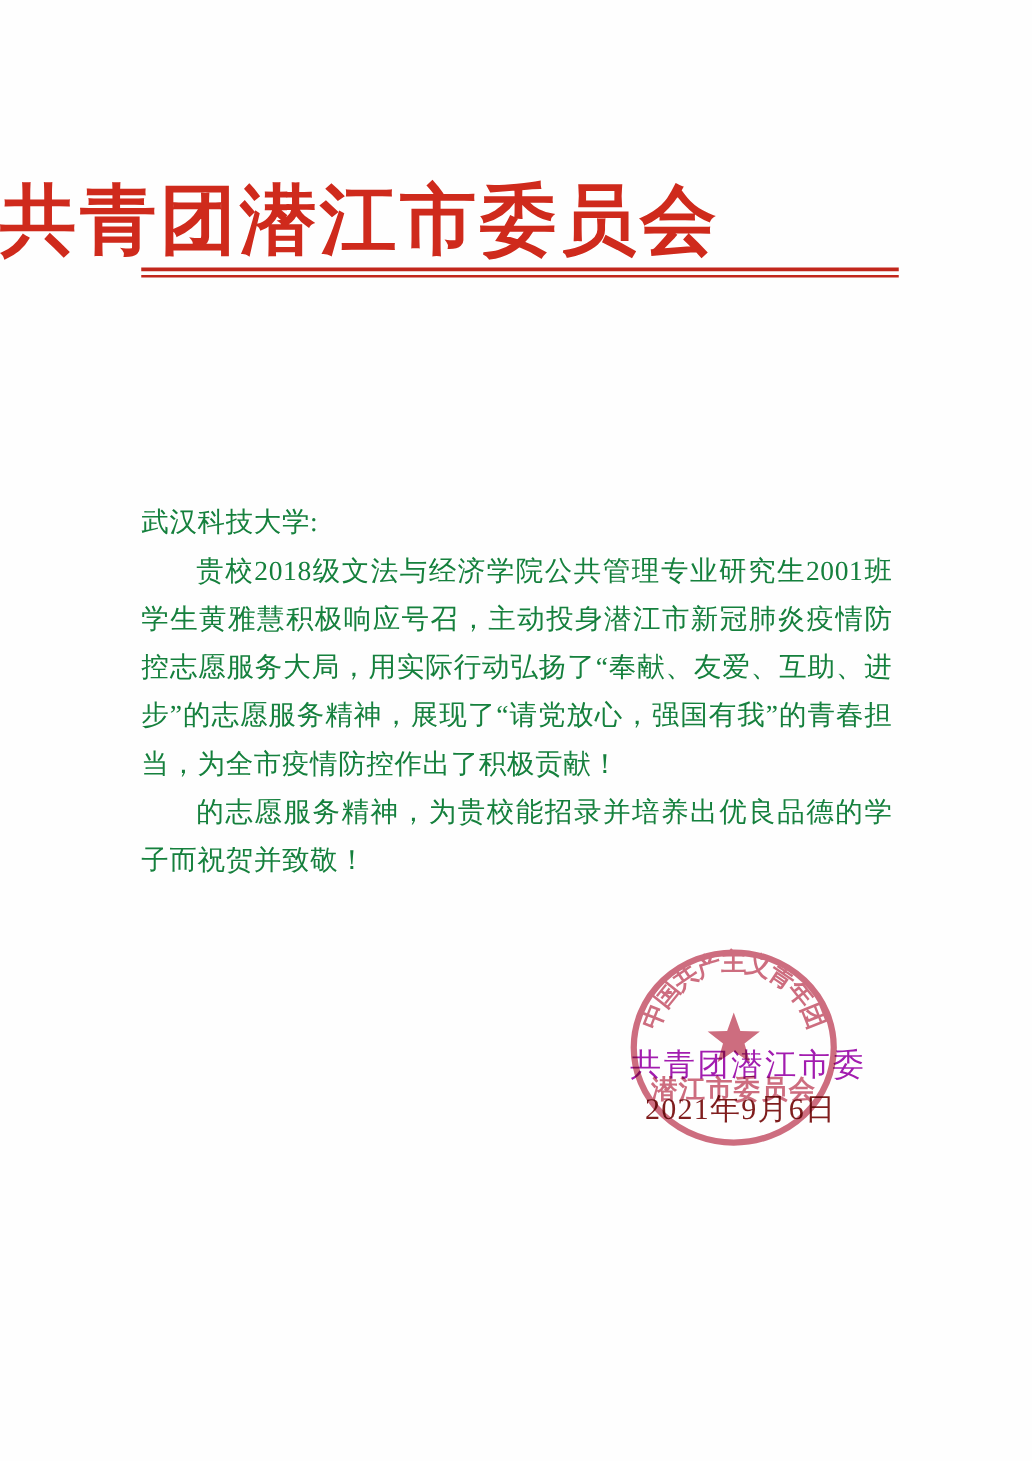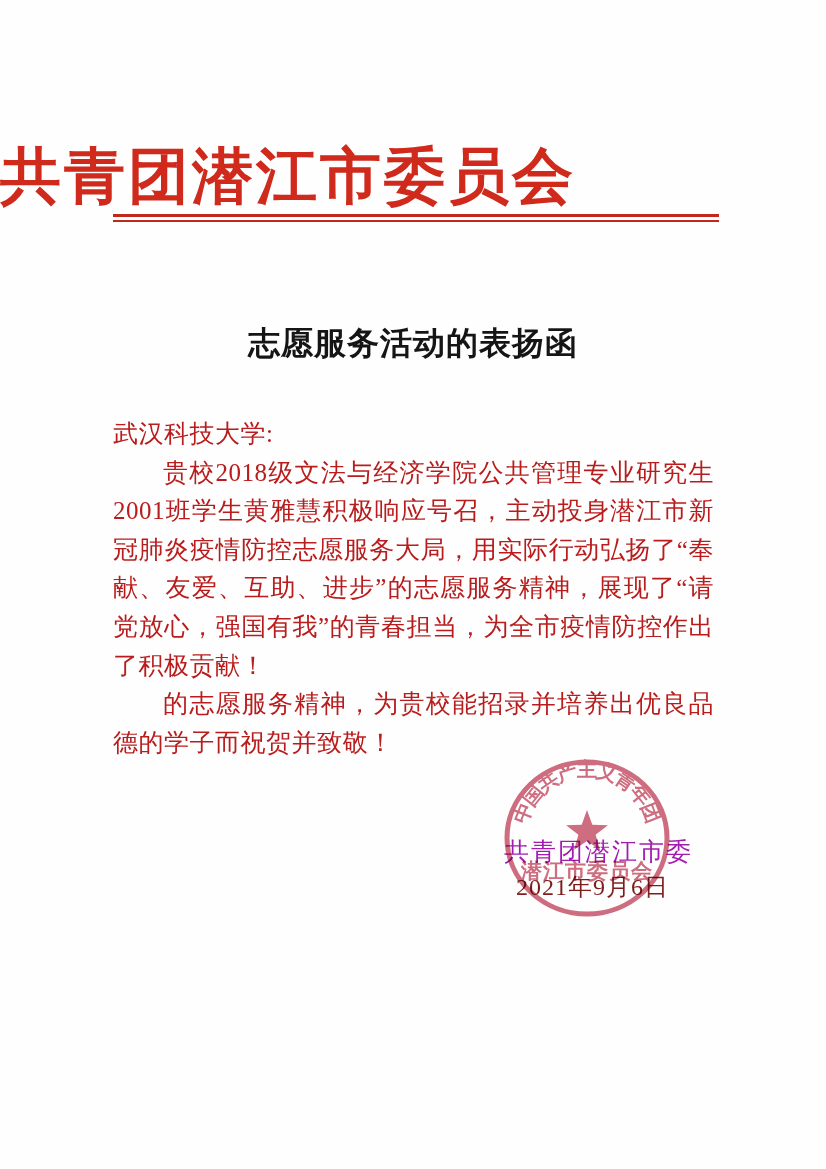--- a/index.html
+++ b/index.html
@@ -27,25 +27,25 @@
   .doc-title{
     position:absolute;top:279px;left:40px;right:40px;
     margin:0;
     text-align:center;
     font-size:32px;font-weight:bold;
     line-height:43px;
     letter-spacing:1px;
     color:#151515;
   }
   .body-text{
-    position:absolute;top:415px;left:113px;width:601px;
-    font-size:25px;
+    position:absolute;top:399px;left:113px;width:601px;
+    font-size:22px;
     line-height:38.6px;
     letter-spacing:0.5px;
-    color:#b91c1c;
+    color:#15803d;
     text-align:justify;
   }
   .body-text p{margin:0;}
   .body-text p.para{text-indent:2em;}
   .sign-name{
     position:absolute;left:504px;top:835px;
     font-size:25px;letter-spacing:2px;color:#a21caf;
     white-space:nowrap;
   }
   .sign-date{
@@ -64,21 +64,20 @@
 <body>
 
 <div class="page">
 
   <div class="masthead">共青团潜江市委员会</div>
 
   <div class="masthead-divider"></div>
 
   <h2 class="doc-title">
     <br>
-    <span>志愿服务活动的表扬函</span>
   </h2>
 
   <div class="body-text">
     <p class="salutation">武汉科技大学:</p>
     <p class="para">贵校2018级文法与经济学院公共管理专业研究生2001班学生黄雅慧积极响应号召，主动投身潜江市新冠肺炎疫情防控志愿服务大局，用实际行动弘扬了“奉献、友爱、互助、进步”的志愿服务精神，展现了“请党放心，强国有我”的青春担当，为全市疫情防控作出了积极贡献！</p>
     <p class="para">的志愿服务精神，为贵校能招录并培养出优良品德的学子而祝贺并致敬！</p>
   </div>
 
   <div class="sign-name">共青团潜江市委</div>
 

